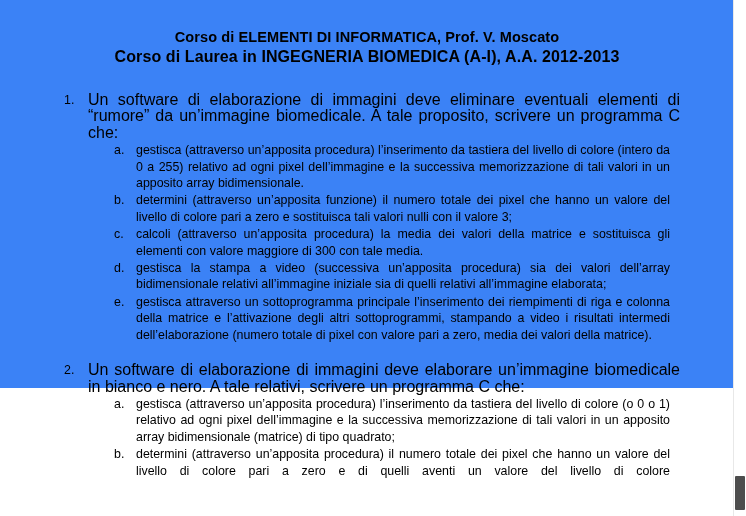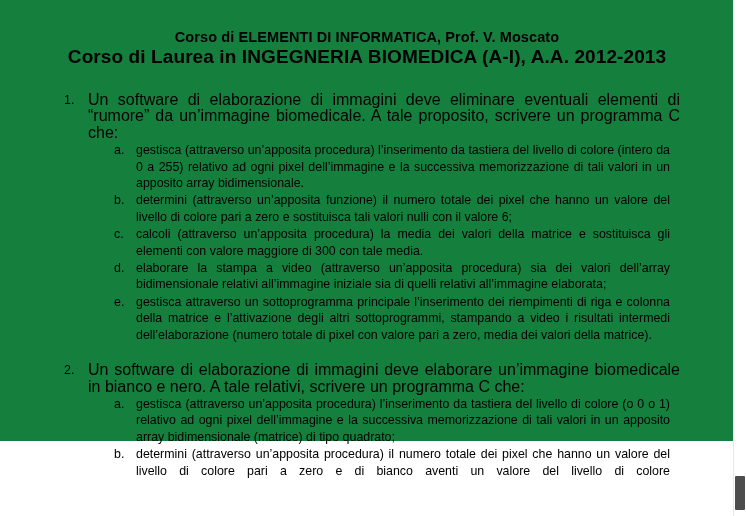--- a/index.html
+++ b/index.html
@@ -11,22 +11,22 @@
     width: 746px;
     height: 516px;
     overflow: hidden;
     font-family: "Liberation Serif", serif;
     color: #000000;
     position: relative;
   }
   .page {
     position: relative;
     width: 746px;
-    height: 441px;
-    background: #15803d;
+    height: 388px;
+    background: #3b82f6;
     box-sizing: border-box;
   }
   .scroll-track {
     position: absolute;
     right: 0;
     top: 0;
     width: 12px;
     height: 516px;
     background: #ffffff;
     border-left: 1px solid #e8e8e8;
@@ -50,21 +50,21 @@
     font-family: "Liberation Sans", sans-serif;
     font-weight: bold;
     font-size: 14.5px;
     line-height: 19px;
     letter-spacing: 0.1px;
   }
   .title-line2 {
     text-align: center;
     font-family: "Liberation Sans", sans-serif;
     font-weight: bold;
-    font-size: 19px;
+    font-size: 16px;
     line-height: 19px;
     letter-spacing: 0.1px;
   }
   .spacer-after-title {
     height: 26px;
   }
   .item {
     position: relative;
     margin-bottom: 0px;
   }
@@ -142,50 +142,50 @@
         <div class="item-num">1.</div>
         <div class="item-text">Un software di elaborazione  di immagini deve eliminare eventuali elementi di “rumore” da un’immagine biomedicale. A tale proposito, scrivere un programma C che:</div>
       </div>
       <div class="sublist">
         <div class="subitem">
           <div class="sub-letter">a.</div>
           <div class="sub-text">gestisca (attraverso un’apposita procedura) l’inserimento da tastiera del livello di colore (intero da 0 a 255) relativo ad ogni pixel dell’immagine e la successiva memorizzazione di tali valori in un apposito array bidimensionale.</div>
         </div>
         <div class="subitem">
           <div class="sub-letter">b.</div>
-          <div class="sub-text">determini (attraverso un’apposita funzione) il numero totale dei pixel che hanno un valore del livello di colore pari a zero e sostituisca tali valori nulli con il valore 6;</div>
+          <div class="sub-text">determini (attraverso un’apposita funzione) il numero totale dei pixel che hanno un valore del livello di colore pari a zero e sostituisca tali valori nulli con il valore 3;</div>
         </div>
         <div class="subitem">
           <div class="sub-letter">c.</div>
           <div class="sub-text">calcoli (attraverso un’apposita procedura) la media dei valori della matrice e sostituisca gli elementi con valore maggiore di 300 con tale media.</div>
         </div>
         <div class="subitem">
           <div class="sub-letter">d.</div>
-          <div class="sub-text">elaborare la stampa a video (attraverso un’apposita procedura) sia dei valori dell’array bidimensionale relativi all’immagine iniziale sia di quelli relativi all’immagine elaborata;</div>
+          <div class="sub-text">gestisca la stampa a video (successiva un’apposita procedura) sia dei valori dell’array bidimensionale relativi all’immagine iniziale sia di quelli relativi all’immagine elaborata;</div>
         </div>
         <div class="subitem">
           <div class="sub-letter">e.</div>
           <div class="sub-text">gestisca attraverso un sottoprogramma principale l’inserimento dei riempimenti di riga e colonna della matrice e l’attivazione degli altri sottoprogrammi, stampando a video i risultati intermedi dell’elaborazione (numero totale di pixel con valore pari a zero, media dei valori della matrice).</div>
         </div>
       </div>
     </div>
 
     <div class="item">
       <div class="item-head">
         <div class="item-num">2.</div>
         <div class="item-text">Un software di elaborazione  di immagini deve elaborare un’immagine biomedicale in bianco e nero. A tale relativi, scrivere un programma C che:</div>
       </div>
       <div class="sublist">
         <div class="subitem">
           <div class="sub-letter">a.</div>
           <div class="sub-text">gestisca (attraverso un’apposita procedura) l’inserimento da tastiera del livello di colore (o 0 o 1) relativo ad ogni pixel dell’immagine e la successiva memorizzazione di tali valori in un apposito array bidimensionale (matrice) di tipo quadrato;</div>
         </div>
         <div class="subitem">
           <div class="sub-letter">b.</div>
-          <div class="sub-text last-line-justify">determini (attraverso un’apposita procedura) il numero totale dei pixel che hanno un valore del livello di colore pari a zero e di bianco  aventi un valore del livello di colore</div>
+          <div class="sub-text last-line-justify">determini (attraverso un’apposita procedura) il numero totale dei pixel che hanno un valore del livello di colore pari a zero e di quelli  aventi un valore del livello di colore</div>
         </div>
       </div>
     </div>
 
   </div>
 
   <div class="scroll-track">
     <div class="scroll-thumb"></div>
   </div>
 

